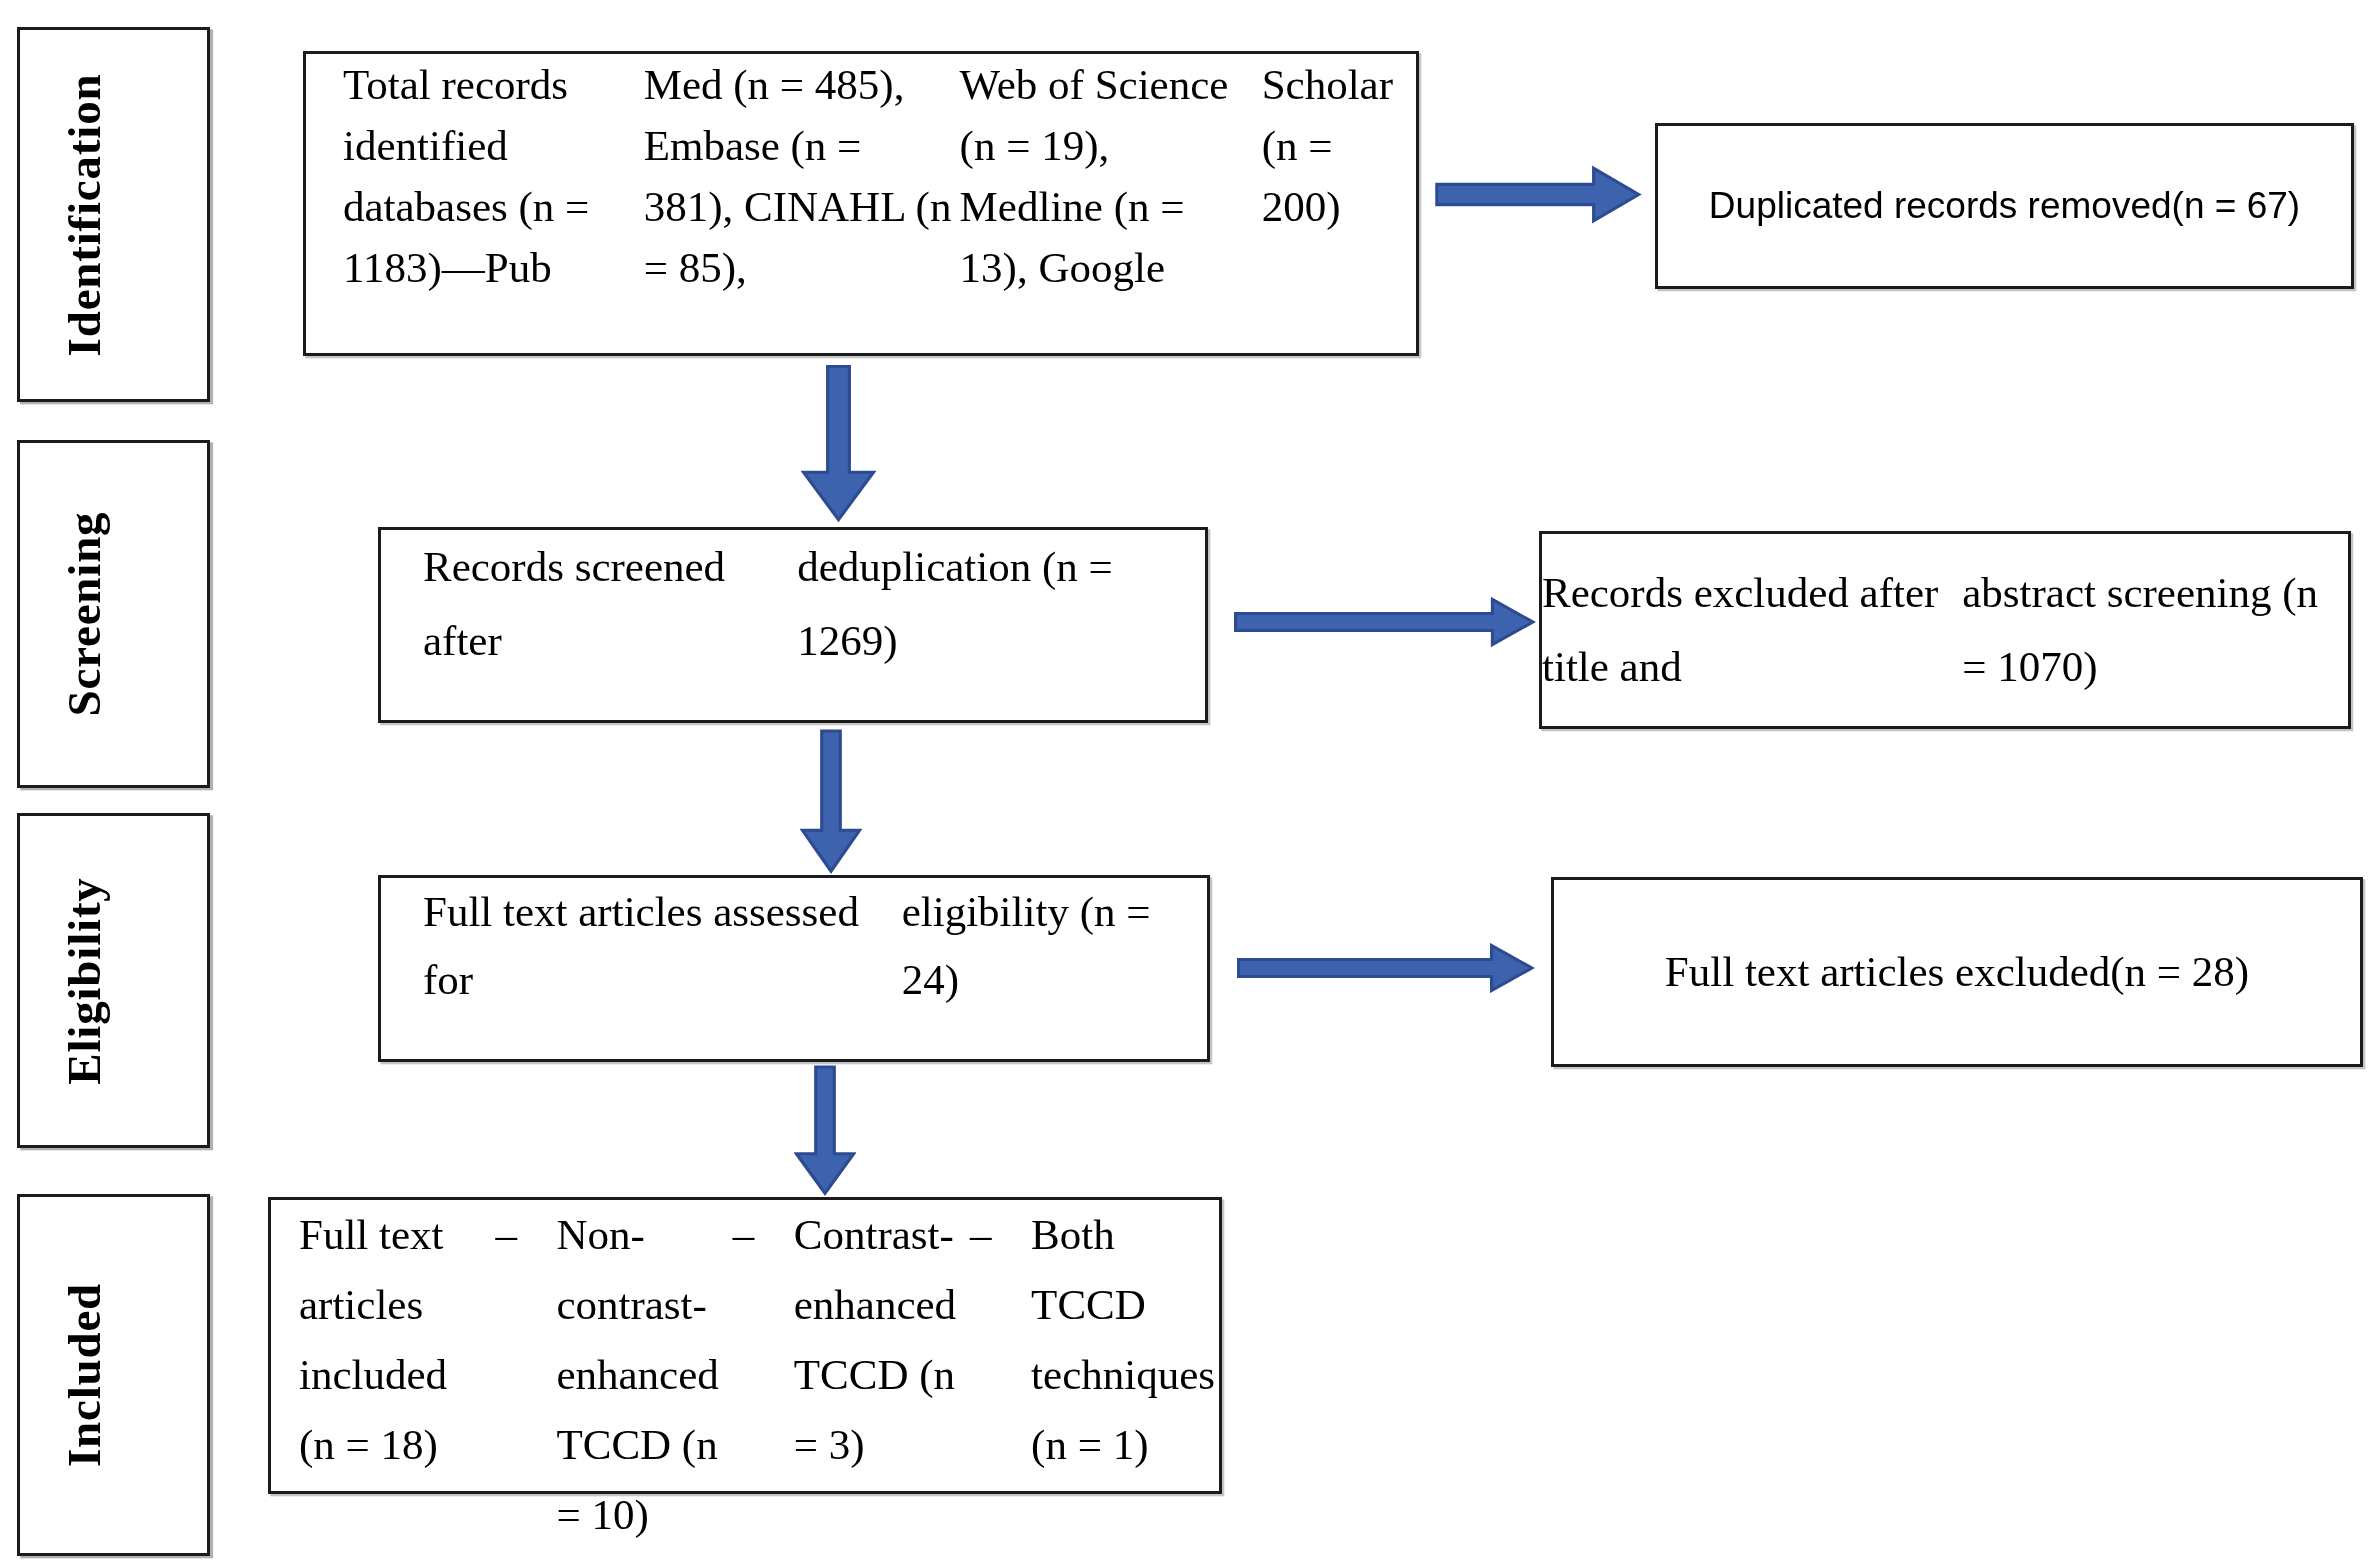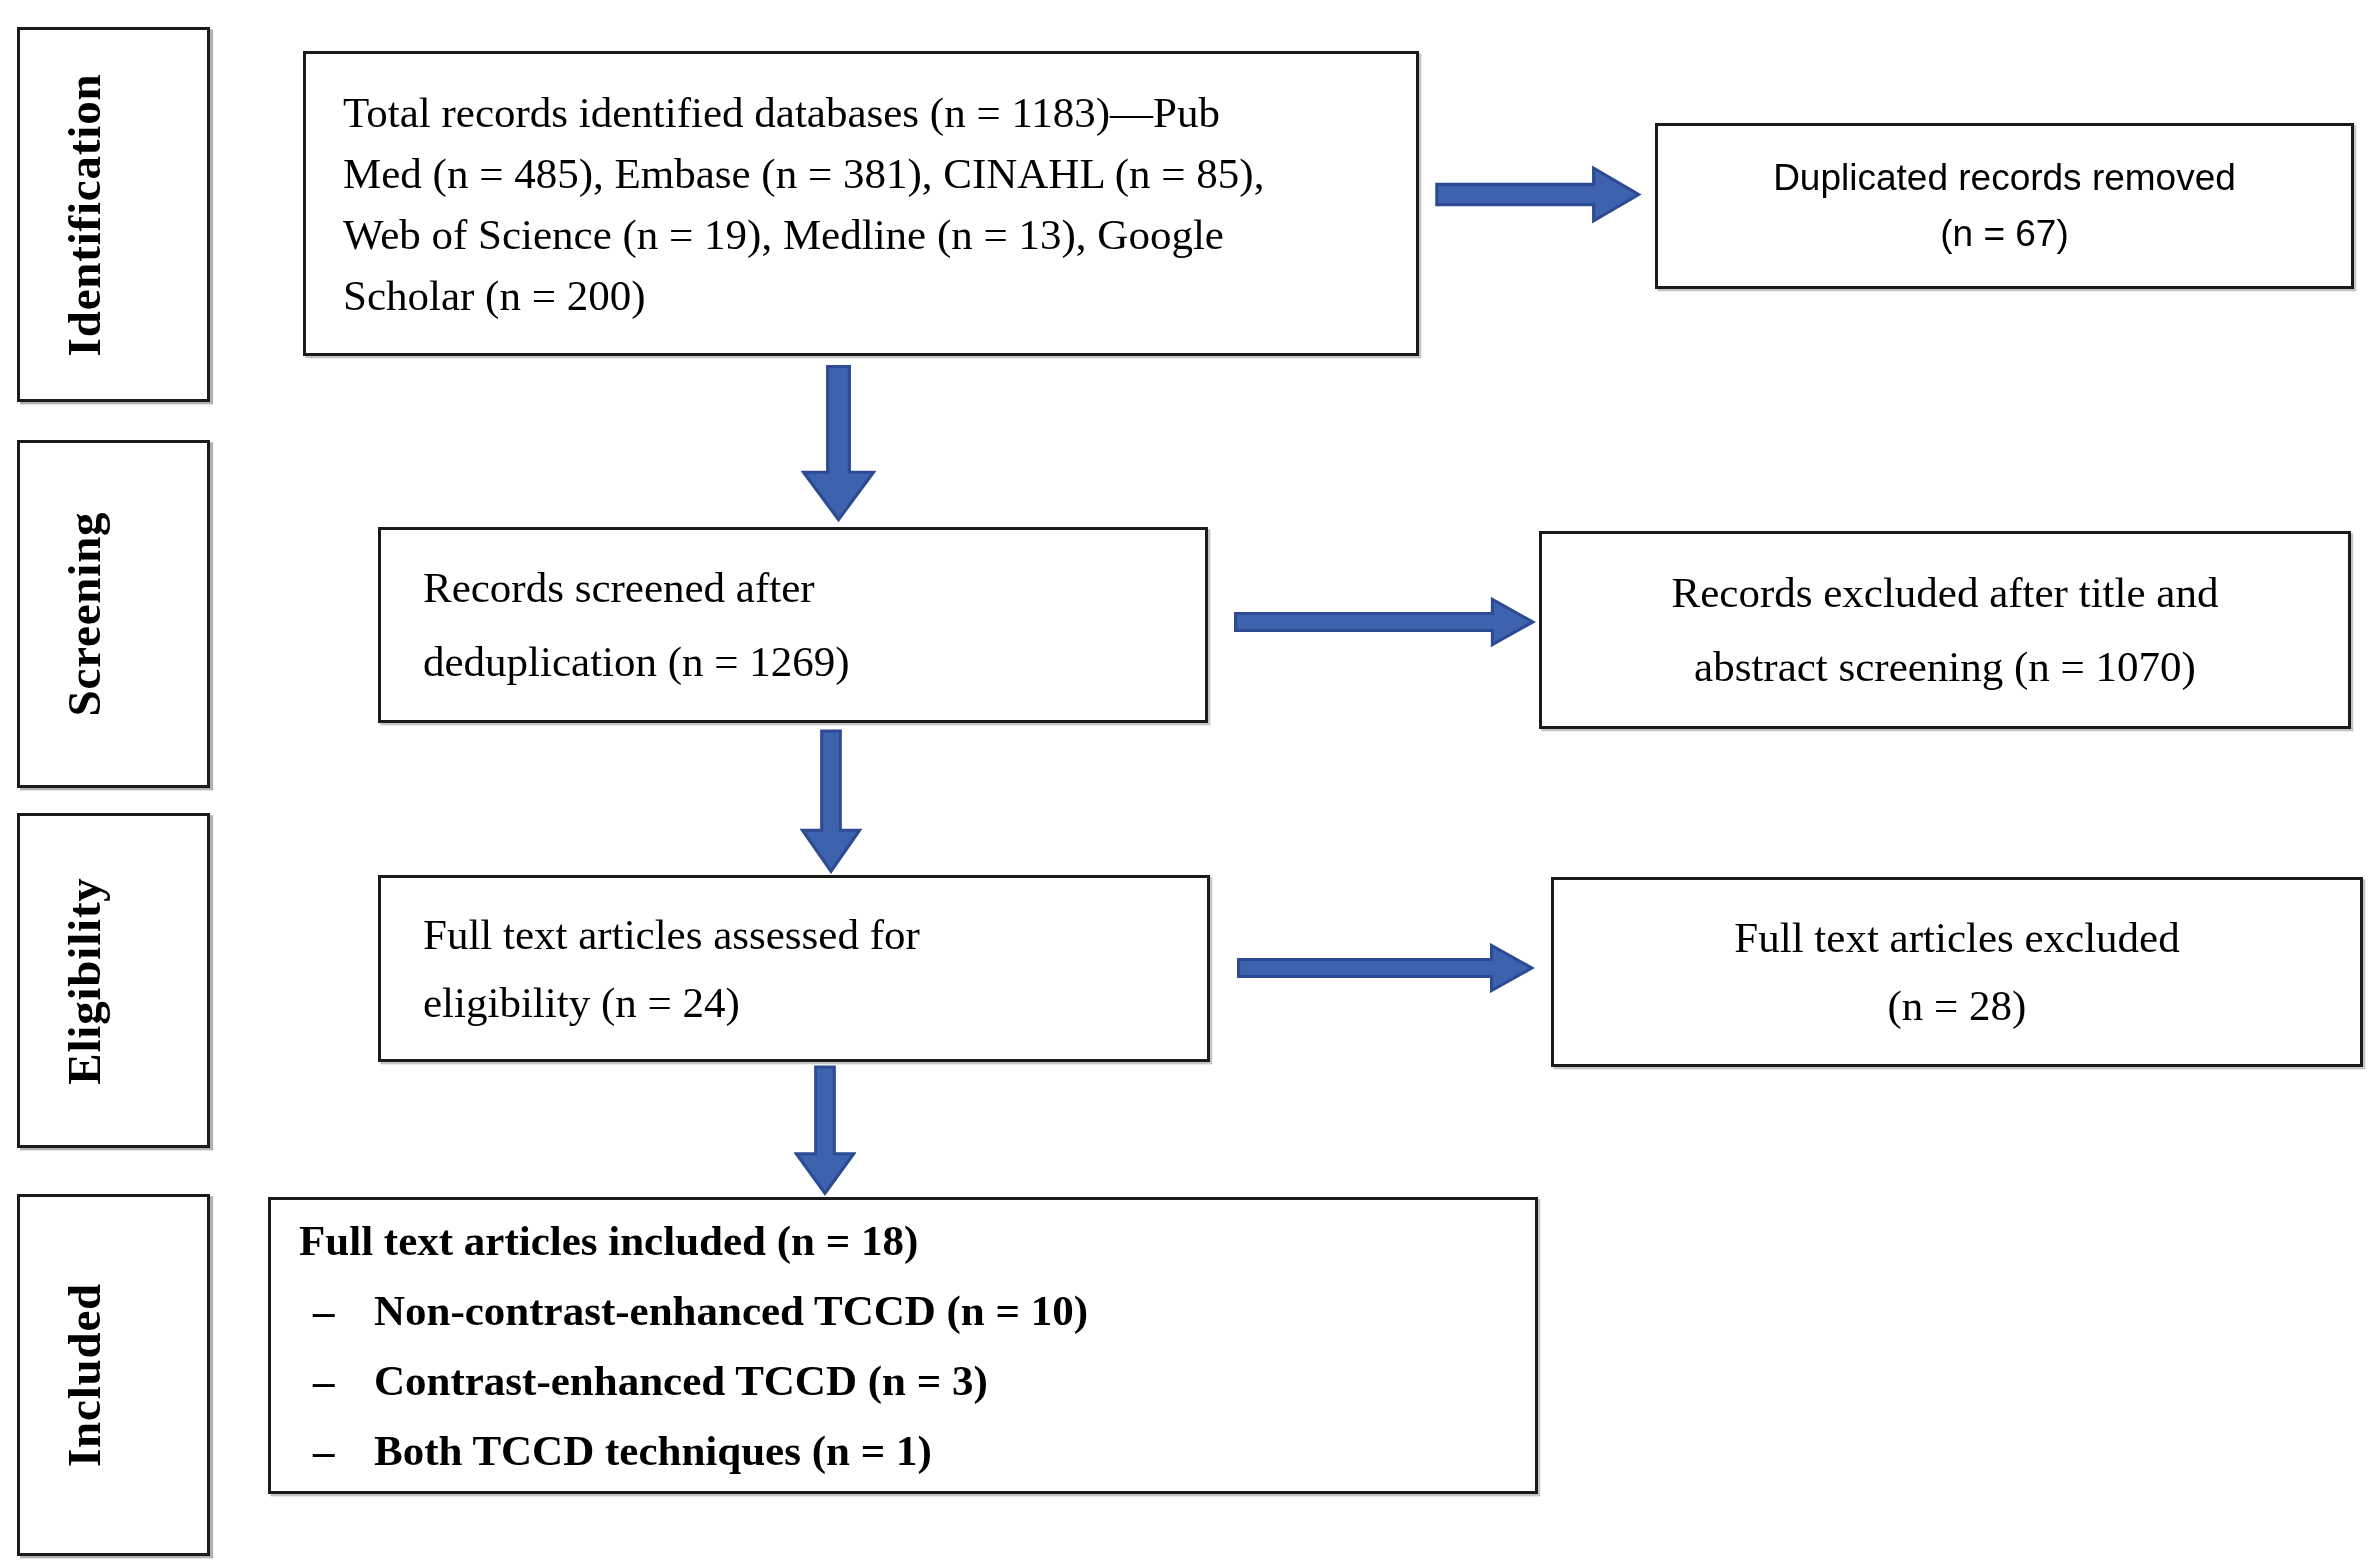--- a/index.html
+++ b/index.html
@@ -40,21 +40,21 @@
   #stage-screening{top:440px;height:348px;}
   #stage-eligibility{top:813px;height:335px;}
   #stage-included{top:1194px;height:362px;}
 
   
   .flow-box{
     position:absolute;
     border:3.1px solid var(--box-border);
     background:var(--background);
     box-sizing:border-box;
-    display:flex;flex-direction:column;justify-content:center;
+    display:flex;flex-direction:row;justify-content:center;
     font-size:43px;
     line-height:1.0;
     box-shadow:2.3px 2.3px 0 rgba(90,90,90,.35);
   }
   .flow-box .line{display:block;}
   .left-align{align-items:flex-start;text-align:left;}
   .center-align{align-items:center;text-align:left;}
 
   #box-identified{left:303px;top:51px;width:1116px;height:305px;padding-left:37px;padding-right:23px;}
   #box-identified .line{line-height:61px;}
@@ -68,21 +68,21 @@
 
   #box-excluded-screening{left:1539px;top:531px;width:812px;height:198px;}
   #box-excluded-screening .line{line-height:74px;}
 
   #box-assessed{left:378px;top:875px;width:832px;height:187px;padding-left:42px;}
   #box-assessed .line{line-height:68px;}
 
   #box-ft-excluded{left:1539px;top:877px;width:812px;height:190px;margin-left:12px;}
   #box-ft-excluded .line{line-height:68px;}
 
-  #box-included{left:268px;top:1197px;width:1270px;height:297px;padding-left:28px;padding-right:4px;font-weight:bold;}
+  #box-included{left:268px;top:1197px;width:954px;height:297px;padding-left:28px;padding-right:4px;}
   #box-included .line{line-height:70px;}
   .inc-item{display:flex;line-height:70px;}
   .inc-item .dash{width:75px;flex:0 0 75px;padding-left:14px;box-sizing:border-box;}
 
   
   .arrow{position:absolute;display:block;}
   .arrow polygon{
     fill:var(--arrow-fill);
     stroke:var(--arrow-stroke);
     stroke-width:4;

